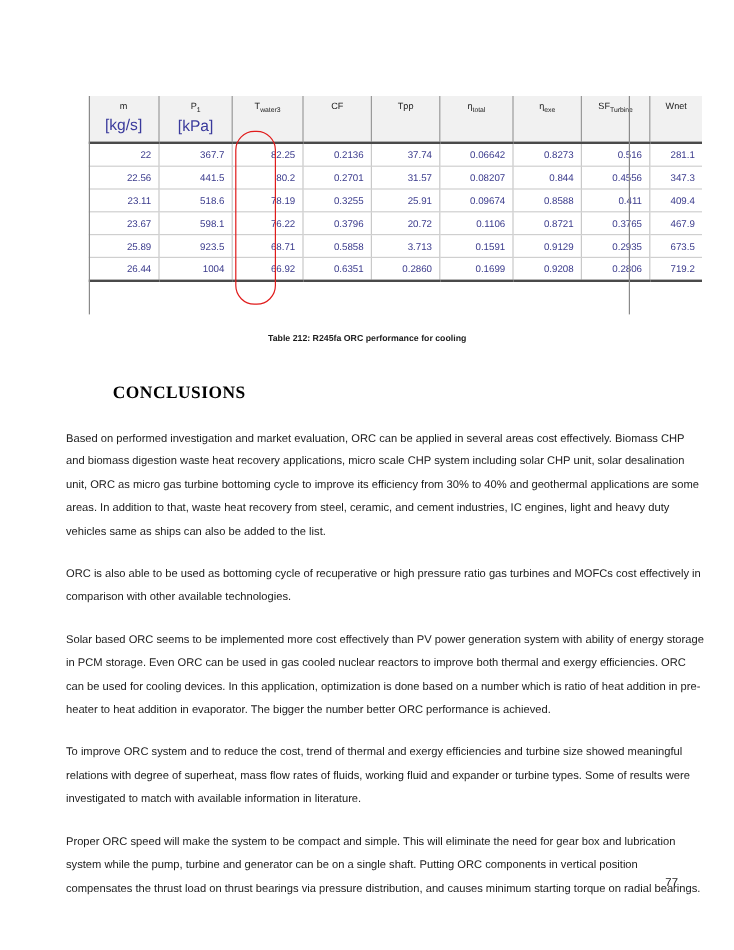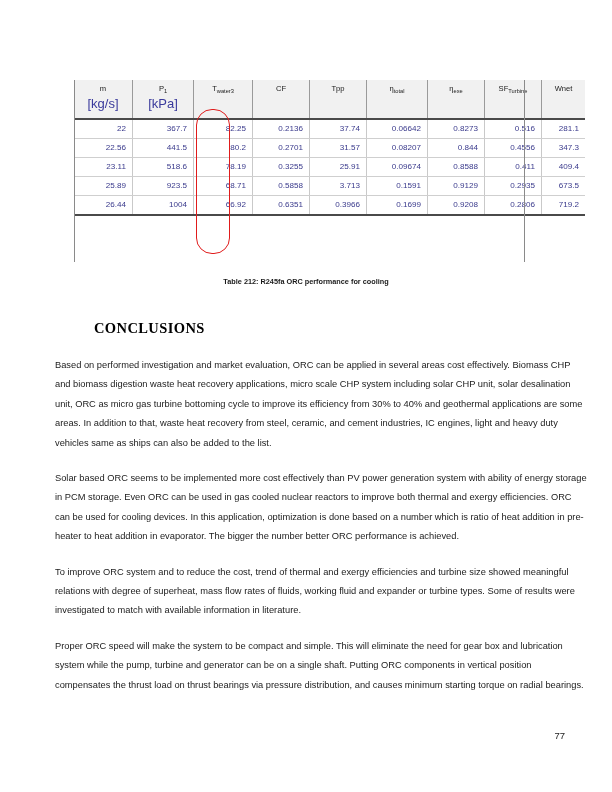--- a/index.html
+++ b/index.html
@@ -207,54 +207,66 @@
             <td style="width: 54px;">518.6</td>
             <td style="width: 52px;">78.19</td>
             <td style="width: 50px;">0.3255</td>
             <td style="width: 50px;">25.91</td>
             <td style="width: 54px;">0.09674</td>
             <td style="width: 50px;">0.8588</td>
             <td style="width: 50px; text-align: right;">0.411</td>
             <td style="width: 37px;">409.4</td>
           </tr>
           <tr>
+            <td style="width: 52px;">23.67</td>
+            <td style="width: 54px;">598.1</td>
+            <td style="width: 52px;">76.22</td>
+            <td style="width: 50px;">0.3796</td>
+            <td style="width: 50px;">20.72</td>
+            <td style="width: 54px;">0.1106</td>
+            <td style="width: 50px;">0.8721</td>
+            <td style="width: 50px;">0.3765</td>
+            <td style="width: 37px;">467.9</td>
+          </tr>
+          <tr>
             <td style="width: 52px;">25.89</td>
             <td style="width: 54px;">923.5</td>
             <td style="width: 52px;">68.71</td>
             <td style="width: 50px;">0.5858</td>
             <td style="width: 50px;">3.713</td>
             <td style="width: 54px;">0.1591</td>
             <td style="width: 50px;">0.9129</td>
             <td style="width: 50px;">0.2935</td>
             <td style="width: 37px;">673.5</td>
           </tr>
           <tr>
             <td style="width: 52px;">26.44</td>
             <td style="width: 54px;">1004</td>
             <td style="width: 52px;">66.92</td>
             <td style="width: 50px;">0.6351</td>
-            <td style="width: 50px;">0.3966</td>
+            <td style="width: 50px;">0.2860</td>
             <td style="width: 54px;">0.1699</td>
             <td style="width: 50px;">0.9208</td>
             <td style="width: 50px;">0.2806</td>
             <td style="width: 37px;">719.2</td>
           </tr>
         </tbody>
     </table>
   </div>
 
   <div class="table-outer-border"></div>
   <div class="red-oval"></div>
 
   <div class="table-caption">Table 212: R245fa ORC performance for cooling</div>
 
   <h1 class="section-heading">CONCLUSIONS</h1>
 
   <div class="body-area">
     <p>Based on performed investigation and market evaluation, ORC can be applied in several areas cost effectively. Biomass CHP and biomass digestion waste heat recovery applications, micro scale CHP system including solar CHP unit, solar desalination unit, ORC as micro gas turbine bottoming cycle to improve its efficiency from 30% to 40% and geothermal applications are some areas. In addition to that, waste heat recovery from steel, ceramic, and cement industries, IC engines, light and heavy duty vehicles same as ships can also be added to the list.</p>
+    <p>ORC is also able to be used as bottoming cycle of recuperative or high pressure ratio gas turbines and MOFCs cost effectively in comparison with other available technologies.</p>
     <p>Solar based ORC seems to be implemented more cost effectively than PV power generation system with ability of energy storage in PCM storage. Even ORC can be used in gas cooled nuclear reactors to improve both thermal and exergy efficiencies. ORC can be used for cooling devices. In this application, optimization is done based on a number which is ratio of heat addition in pre-heater to heat addition in evaporator. The bigger the number better ORC performance is achieved.</p>
     <p>To improve ORC system and to reduce the cost, trend of thermal and exergy efficiencies and turbine size showed meaningful relations with degree of superheat, mass flow rates of fluids, working fluid and expander or turbine types. Some of results were investigated to match with available information in literature.</p>
     <p>Proper ORC speed will make the system to be compact and simple. This will eliminate the need for gear box and lubrication system while the pump, turbine and generator can be on a single shaft. Putting ORC components in vertical position compensates the thrust load on thrust bearings via pressure distribution, and causes minimum starting torque on radial bearings.</p>
   </div>
 
   <div class="page-number">77</div>
 
 </div>
 
 </body></html>

